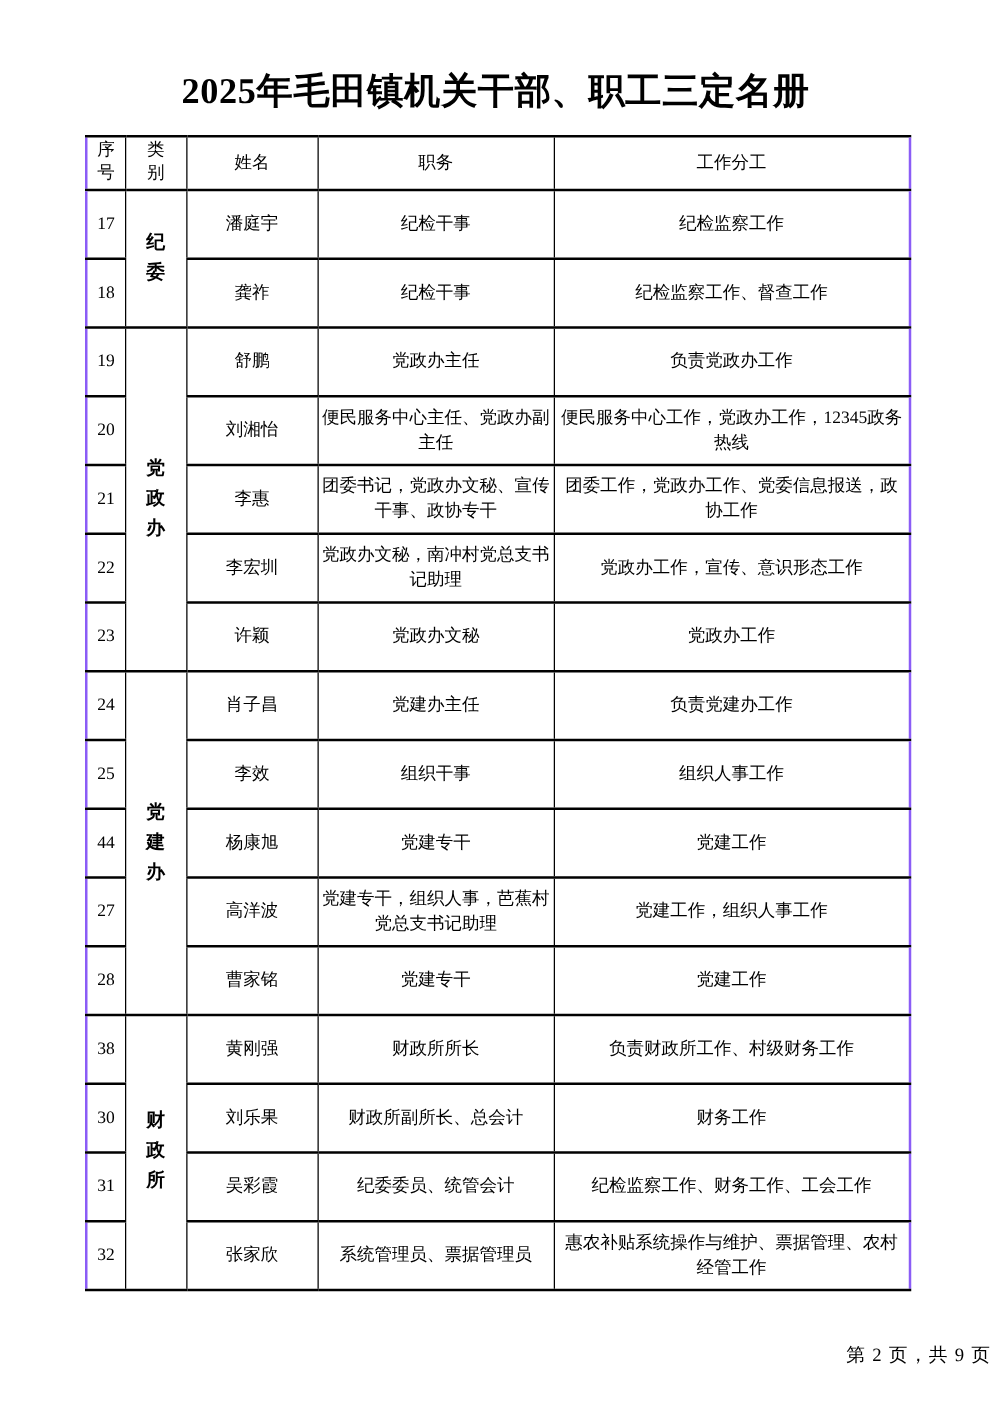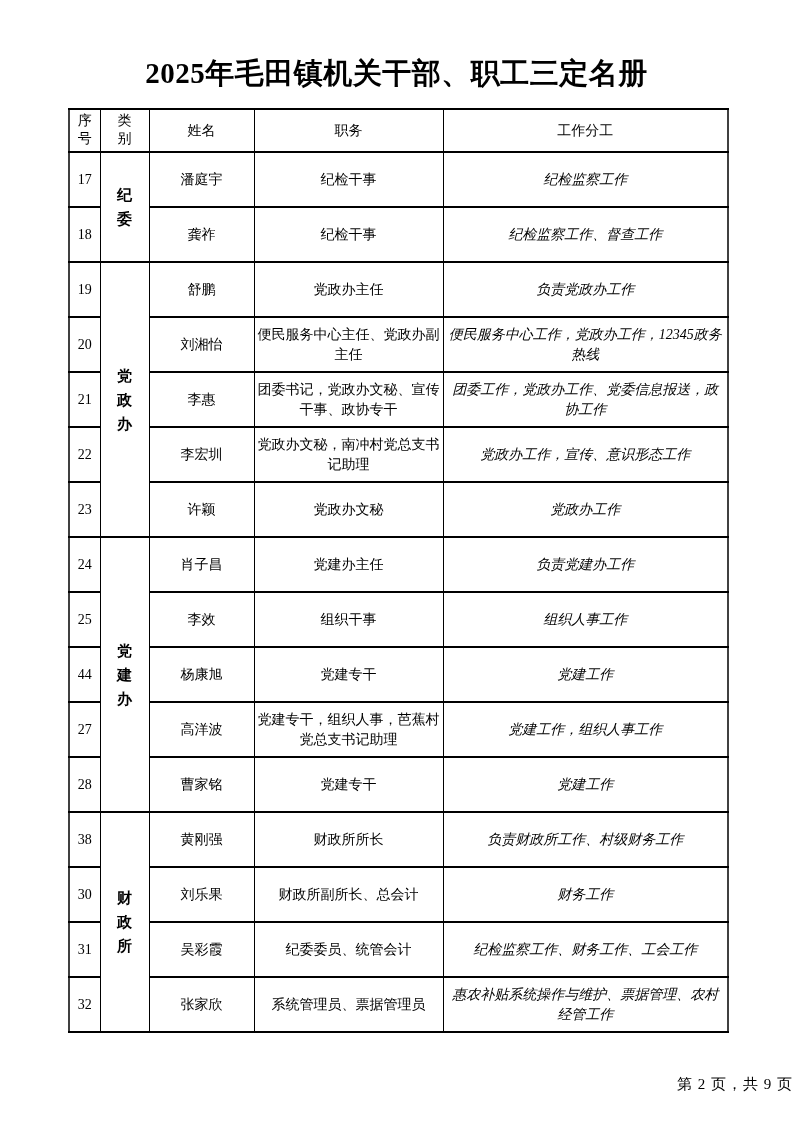--- a/index.html
+++ b/index.html
@@ -20,21 +20,21 @@
     font-size: 29px;
     line-height: 37px;
     font-weight: 700;
     letter-spacing: 0.5px;
   }
   table.roster {
     table-layout: fixed;
     width: 659px;
     margin: 16px 0 0 68px;
     border-collapse: collapse;
-    border: 2px solid #404040;
+    border: 2px solid #8b5cf6;
   }
   .roster th, .roster td {
     border: 1px solid #000;
     border-top: 2px solid #000;
     border-bottom: 2px solid #000;
     text-align: center;
     vertical-align: middle;
     font-size: 14px;
     font-weight: normal;
     line-height: 20px;
@@ -49,24 +49,24 @@
     line-height: 18px;
     word-break: break-all;
   }
   .vcat {
     display: inline-block;
     width: 16px;
     line-height: 24px;
     word-break: break-all;
     font-weight: 700;
     font-size: 15px;
-    font-family: Liberation Serif, serif;
+    font-family: Liberation Mono, monospace;
   }
   .c-pos { padding: 2px 2px; margin-top: 20px; }
-  .c-div { padding: 2px 4px; font-style: italic; }
+  .c-div { padding: 2px 4px; }
   .footer {
     position: absolute;
     top: 1075px;
     left: 0;
     width: 793px;
     text-align: right;
     font-size: 15px;
     letter-spacing: 1px;
   }
 </style>

